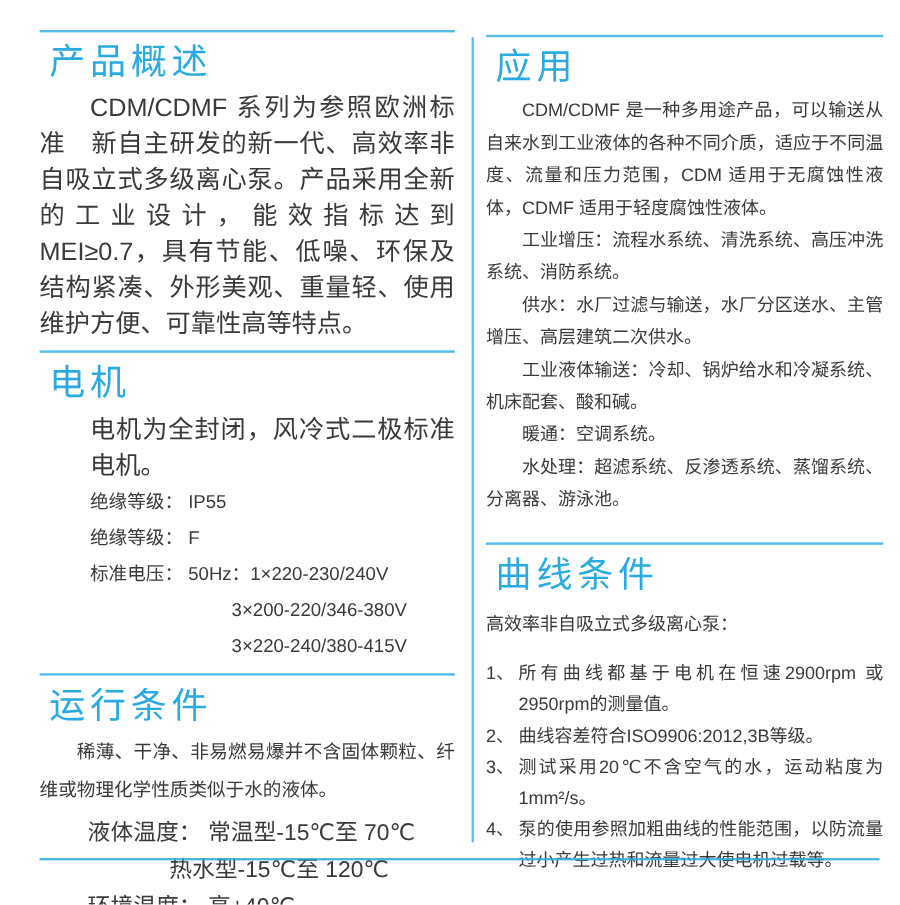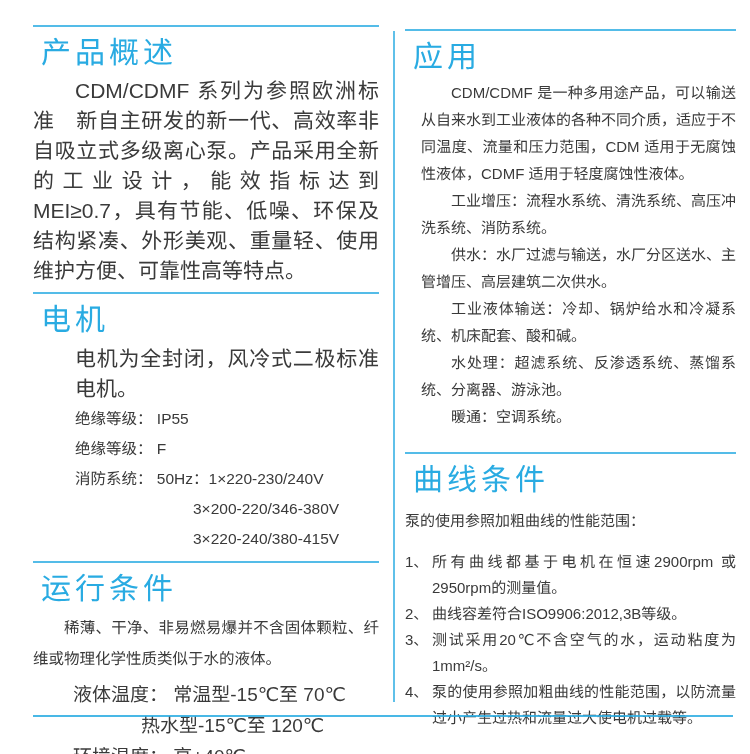--- a/index.html
+++ b/index.html
@@ -36,21 +36,21 @@
   .spec-label { display:inline-block; min-width:74px; }
   .volt-cont { padding-left:160px; }
 
   .op-row { margin:0; padding-left:40px; font-size:19px; line-height:31px; }
   .op-first { margin-top:5px; }
   .op-cont { padding-left:108px; }
   .w-liquid  { min-width:70px; }
   .w-ambient { min-width:88px; }
   .w-alt     { min-width:54px; }
 
-  .app-body { margin-top:6px;margin-left:16px; }
+  .app-body { margin-top:6px; }
   .curve-intro { margin-top:12px; font-size:15px; line-height:26px; text-align:left; }
   .curve-list { margin-top:4px; }
   .curve-item { display:flex; font-size:15px; line-height:26px; }
   .curve-num  { flex:0 0 27px; }
   .curve-text { flex:1; text-align:justify; }
 
   .v-divider  { position:absolute; left:393px; top:31px; width:2px; height:671px;
                 background:var(--accent); opacity:.75; }
   .bottom-rule{ position:absolute; left:33px; top:715px; width:700px; height:2px;
                 background:var(--accent); opacity:.85; }
@@ -71,21 +71,21 @@
       <p class="para lh30 motor-intro">电机为全封闭，风冷式二极标准电机。</p>
       <p class="spec-row">
         <span class="spec-label">绝缘等级：</span>
         <span class="spec-value">IP55</span>
       </p>
       <p class="spec-row">
         <span class="spec-label">绝缘等级：</span>
         <span class="spec-value">F</span>
       </p>
       <p class="spec-row">
-        <span class="spec-label">消防系统：</span>
+        <span class="spec-label">标准电压：</span>
         <span class="spec-value">50Hz：1×220-230/240V</span>
       </p>
       <p class="spec-row volt-cont">3×200-220/346-380V</p>
       <p class="spec-row volt-cont">3×220-240/380-415V</p>
     </div>
 
     <hr class="rule mt-operating">
     <h2 class="heading">运行条件</h2>
     <p class="para lh31 indent body-gap">稀薄、干净、非易燃易爆并不含固体颗粒、纤维或物理化学性质类似于水的液体。</p>
     <div>
@@ -106,27 +106,27 @@
   </div>
 
   <div class="col col-right">
     <hr class="rule">
     <h2 class="heading">应用</h2>
     <div class="app-body">
       <p class="para lh27 indent">CDM/CDMF 是一种多用途产品，可以输送从自来水到工业液体的各种不同介质，适应于不同温度、流量和压力范围，CDM 适用于无腐蚀性液体，CDMF 适用于轻度腐蚀性液体。</p>
       <p class="para lh27 indent">工业增压：流程水系统、清洗系统、高压冲洗系统、消防系统。</p>
       <p class="para lh27 indent">供水：水厂过滤与输送，水厂分区送水、主管增压、高层建筑二次供水。</p>
       <p class="para lh27 indent">工业液体输送：冷却、锅炉给水和冷凝系统、机床配套、酸和碱。</p>
+      <p class="para lh27 indent">暖通：空调系统。</p>
       <p class="para lh27 indent">水处理：超滤系统、反渗透系统、蒸馏系统、分离器、游泳池。</p>
-      <p class="para lh27 indent">暖通：空调系统。</p>
     </div>
 
     <hr class="rule mt-curve">
     <h2 class="heading">曲线条件</h2>
-    <p class="curve-intro">泵的使用参照加粗曲线的性能范围：</p>
+    <p class="curve-intro">高效率非自吸立式多级离心泵：</p>
     <div class="curve-list">
       <div class="curve-item">
         <span class="curve-num">1、</span>
         <span class="curve-text">所有曲线都基于电机在恒速2900rpm 或2950rpm的测量值。</span>
       </div>
       <div class="curve-item">
         <span class="curve-num">2、</span>
         <span class="curve-text">曲线容差符合ISO9906:2012,3B等级。</span>
       </div>
       <div class="curve-item">

